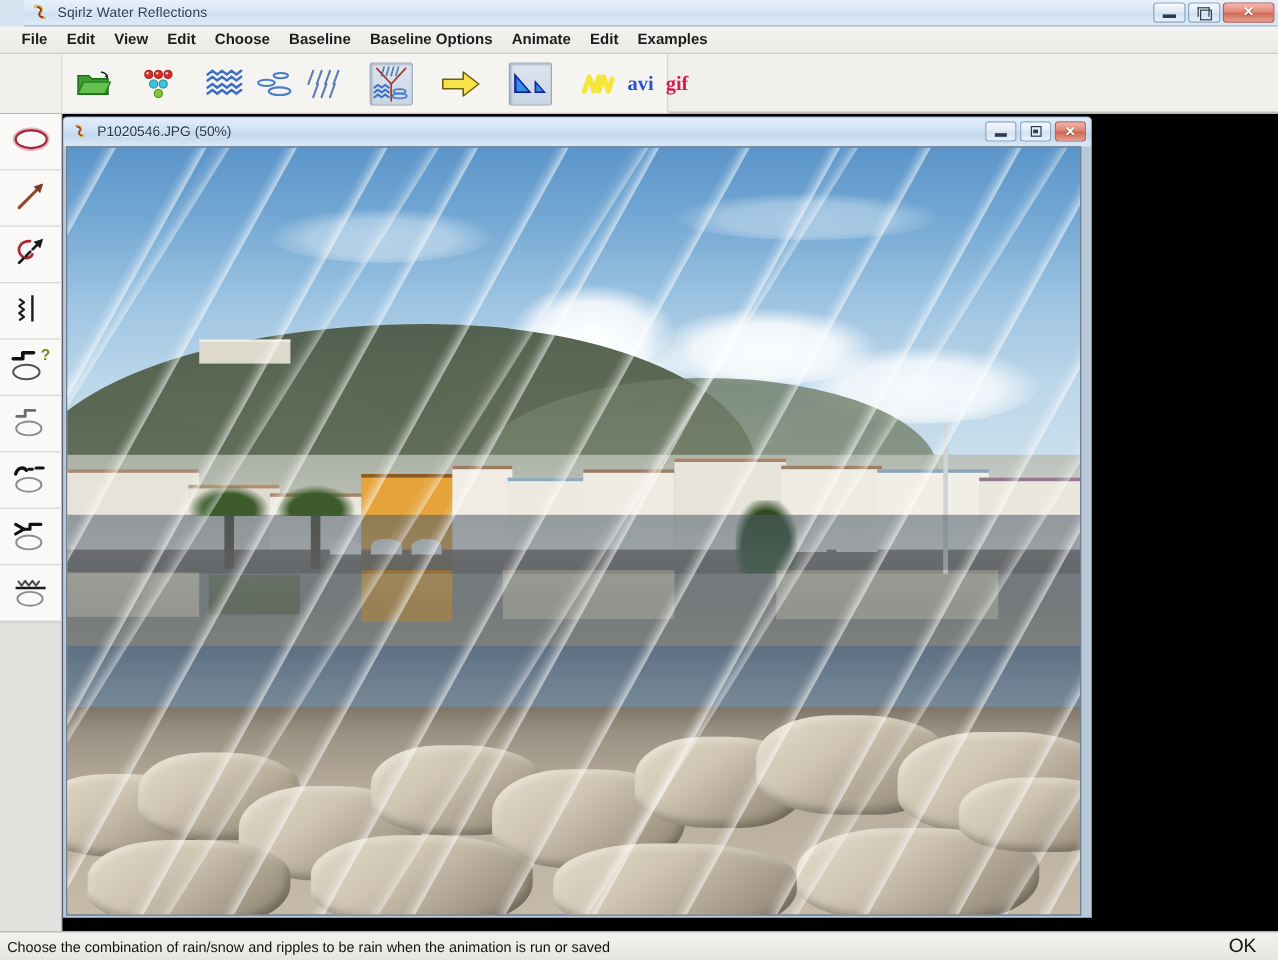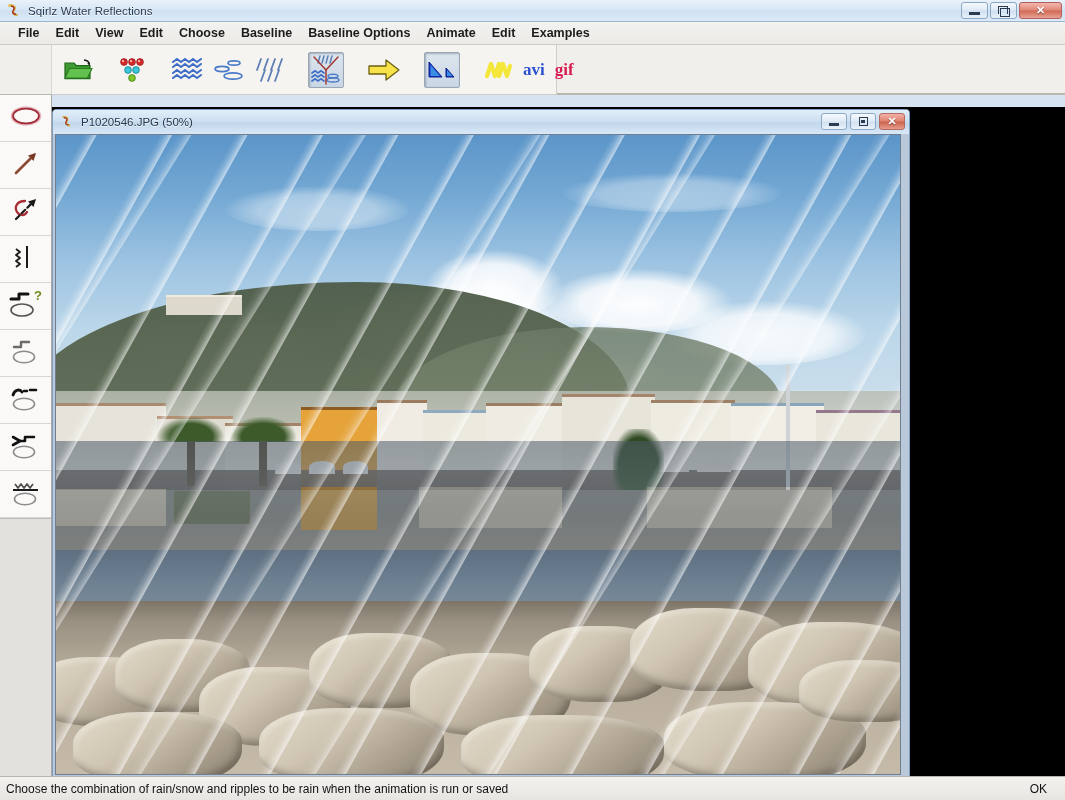--- a/index.html
+++ b/index.html
@@ -18,20 +18,21 @@
   }
 
   
   .titlebar {
     position: relative;
     height: 22px;
     background: linear-gradient(to bottom,#e9f1fa 0%, #dae7f5 42%, #cfe0f2 52%, #dceaf8 100%);
     border-bottom: 1px solid #9cb6d0;
     display: flex; align-items: center;
     flex: 0 0 22px;
+    margin-left: 20px;
   }
   .titlebar .app-icon {
     width: 16px; height: 16px; margin-left: 5px;
     position: relative;
   }
   .titlebar .app-title {
     font-size: 11.5px; color: #2a3a50; margin-left: 7px;
     letter-spacing: .1px;
     text-shadow: 0 1px 0 rgba(255,255,255,.85);
   }
@@ -137,21 +138,20 @@
     border-bottom: 1px solid #d8d7d3;
     position: relative;
   }
   .sb-fill { flex: 1; background: #e2e1dd; }
 
   
   .mdi {
     flex: 1 1 auto; position: relative;
     background: #000;
     overflow: hidden;
-    margin-top: 12px;
   }
 
   
   .child {
     position: absolute; left: 0px; top: 2px;
     width: 858px; height: 668px;
     background: #cfe0f1;
     border: 1px solid #7f9fc0;
     border-radius: 4px 4px 0 0;
     box-shadow: 0 0 4px rgba(0,0,0,.5);
@@ -294,21 +294,21 @@
     background: linear-gradient(to bottom,#f3f2ef,#e6e5e1);
     border-top: 1px solid #b7b6b2;
     display: flex; align-items: center;
     position: relative;
   }
   .status-text {
     font-size: 12px; color: #121212; margin-left: 6px;
   }
   .status-ok {
     position: absolute; right: 18px;
-    font-size: 12px; color: #121212;
+    font-size: 16px; color: #121212;
   }
 </style>
 </head>
 <body>
 
 <div id="app">
 
   <div class="titlebar">
     <div class="app-icon">
       <svg width="16" height="16" viewBox="0 0 16 16">

